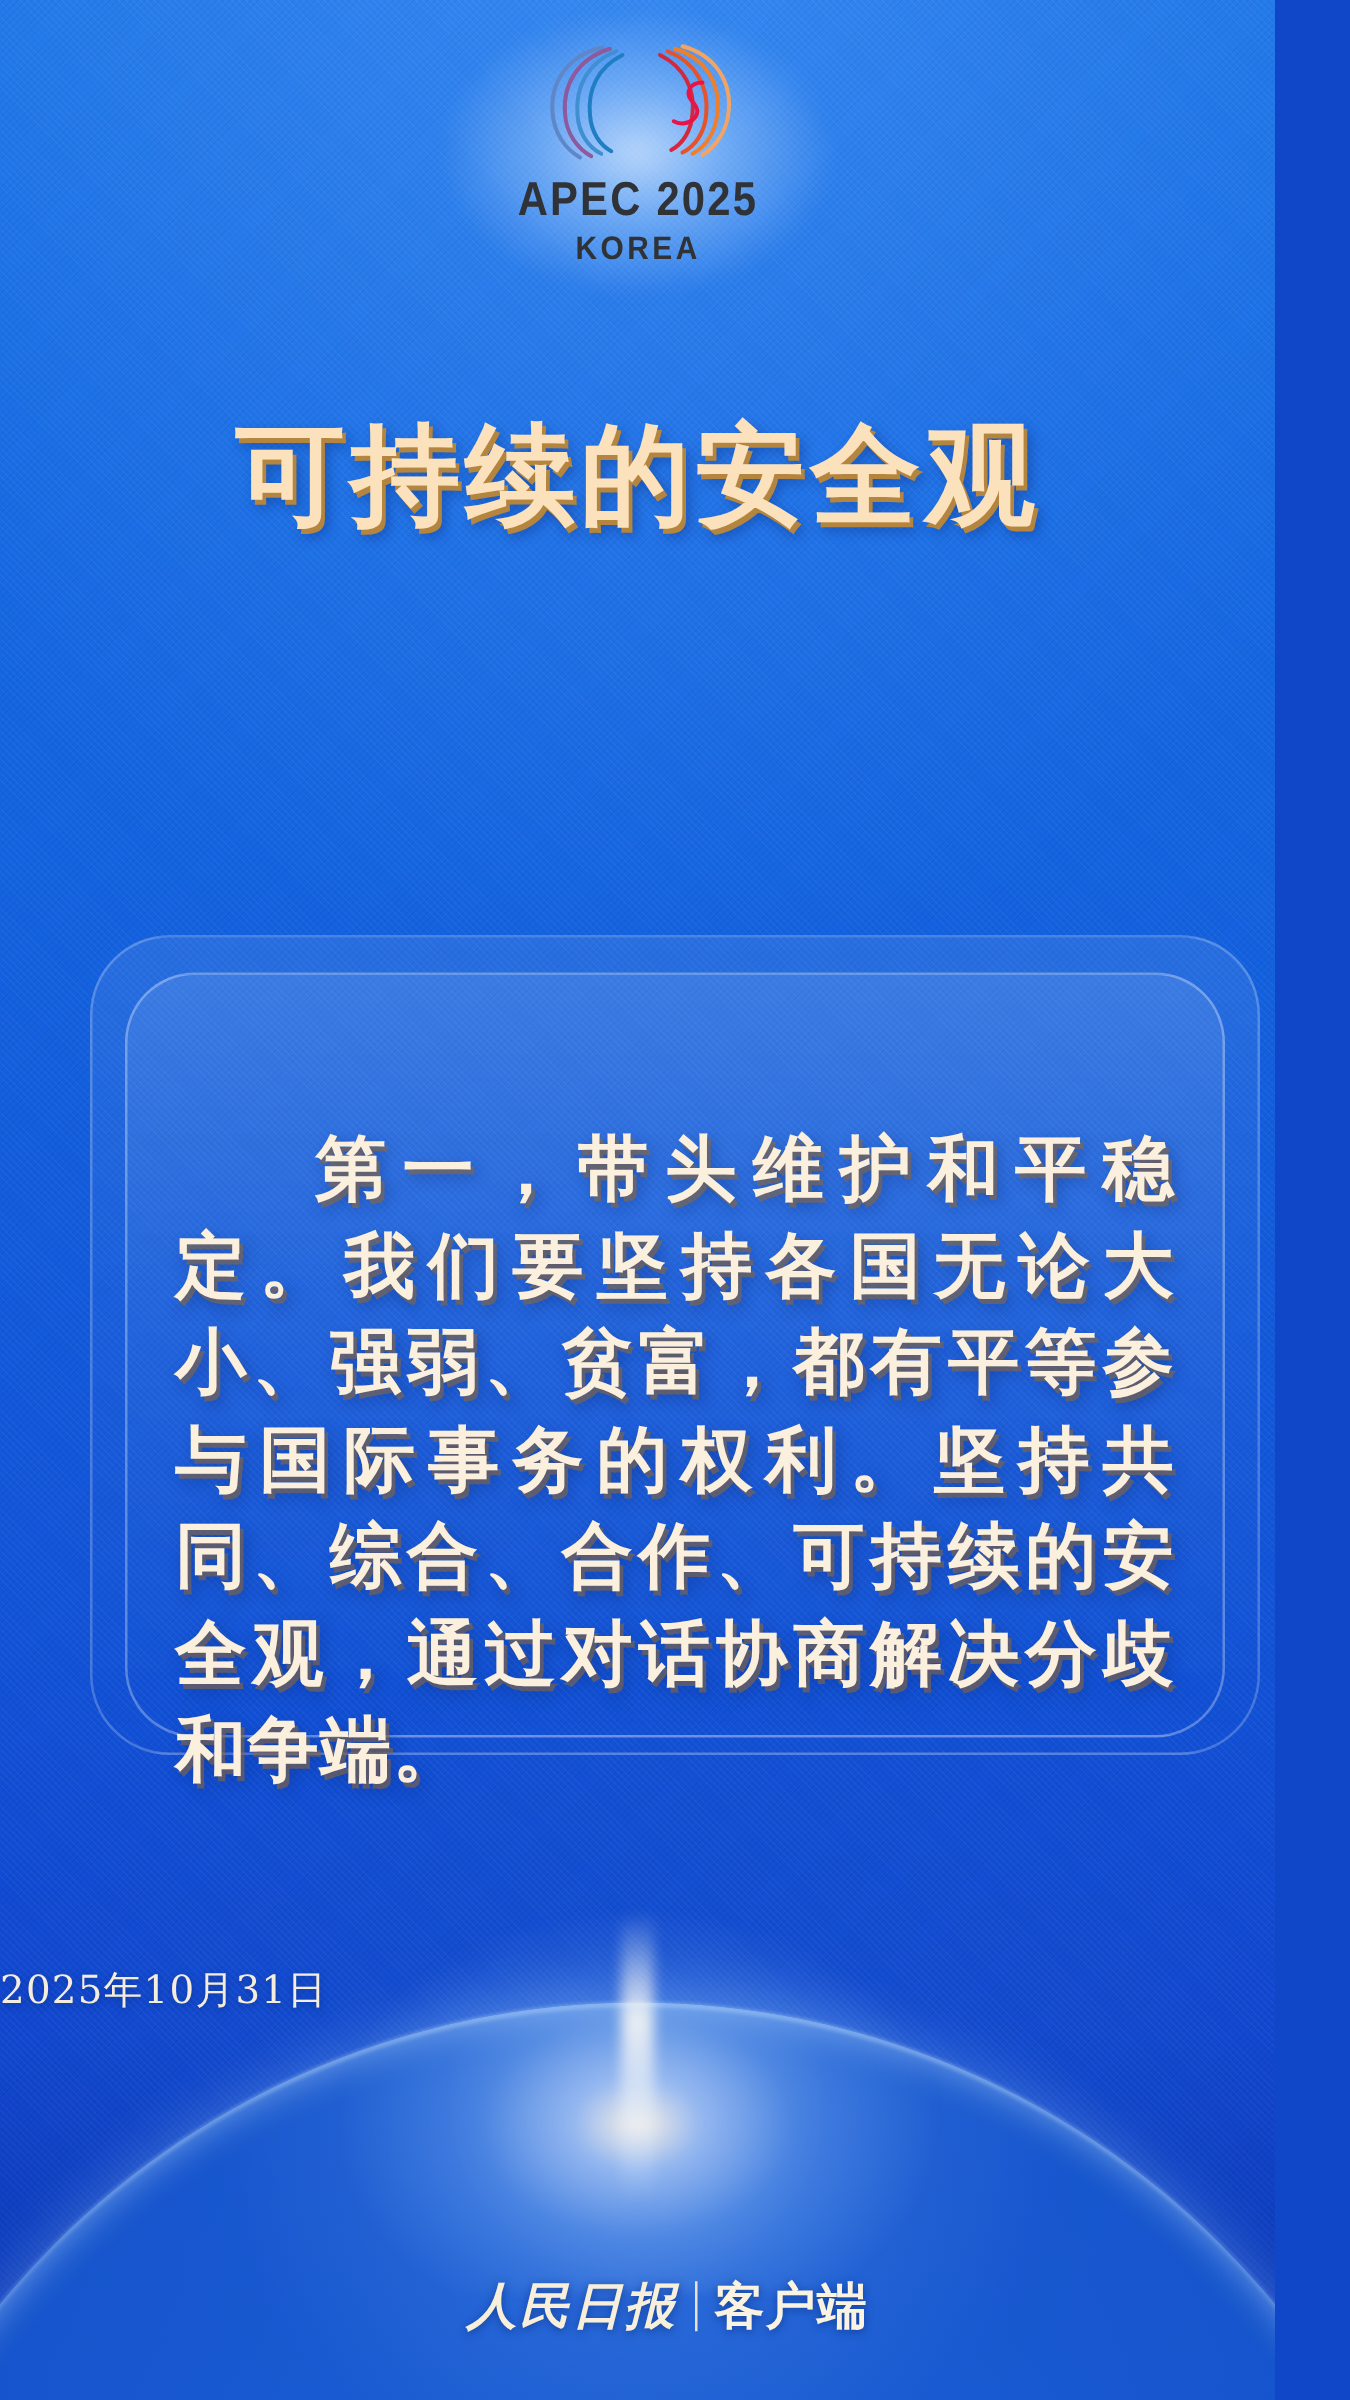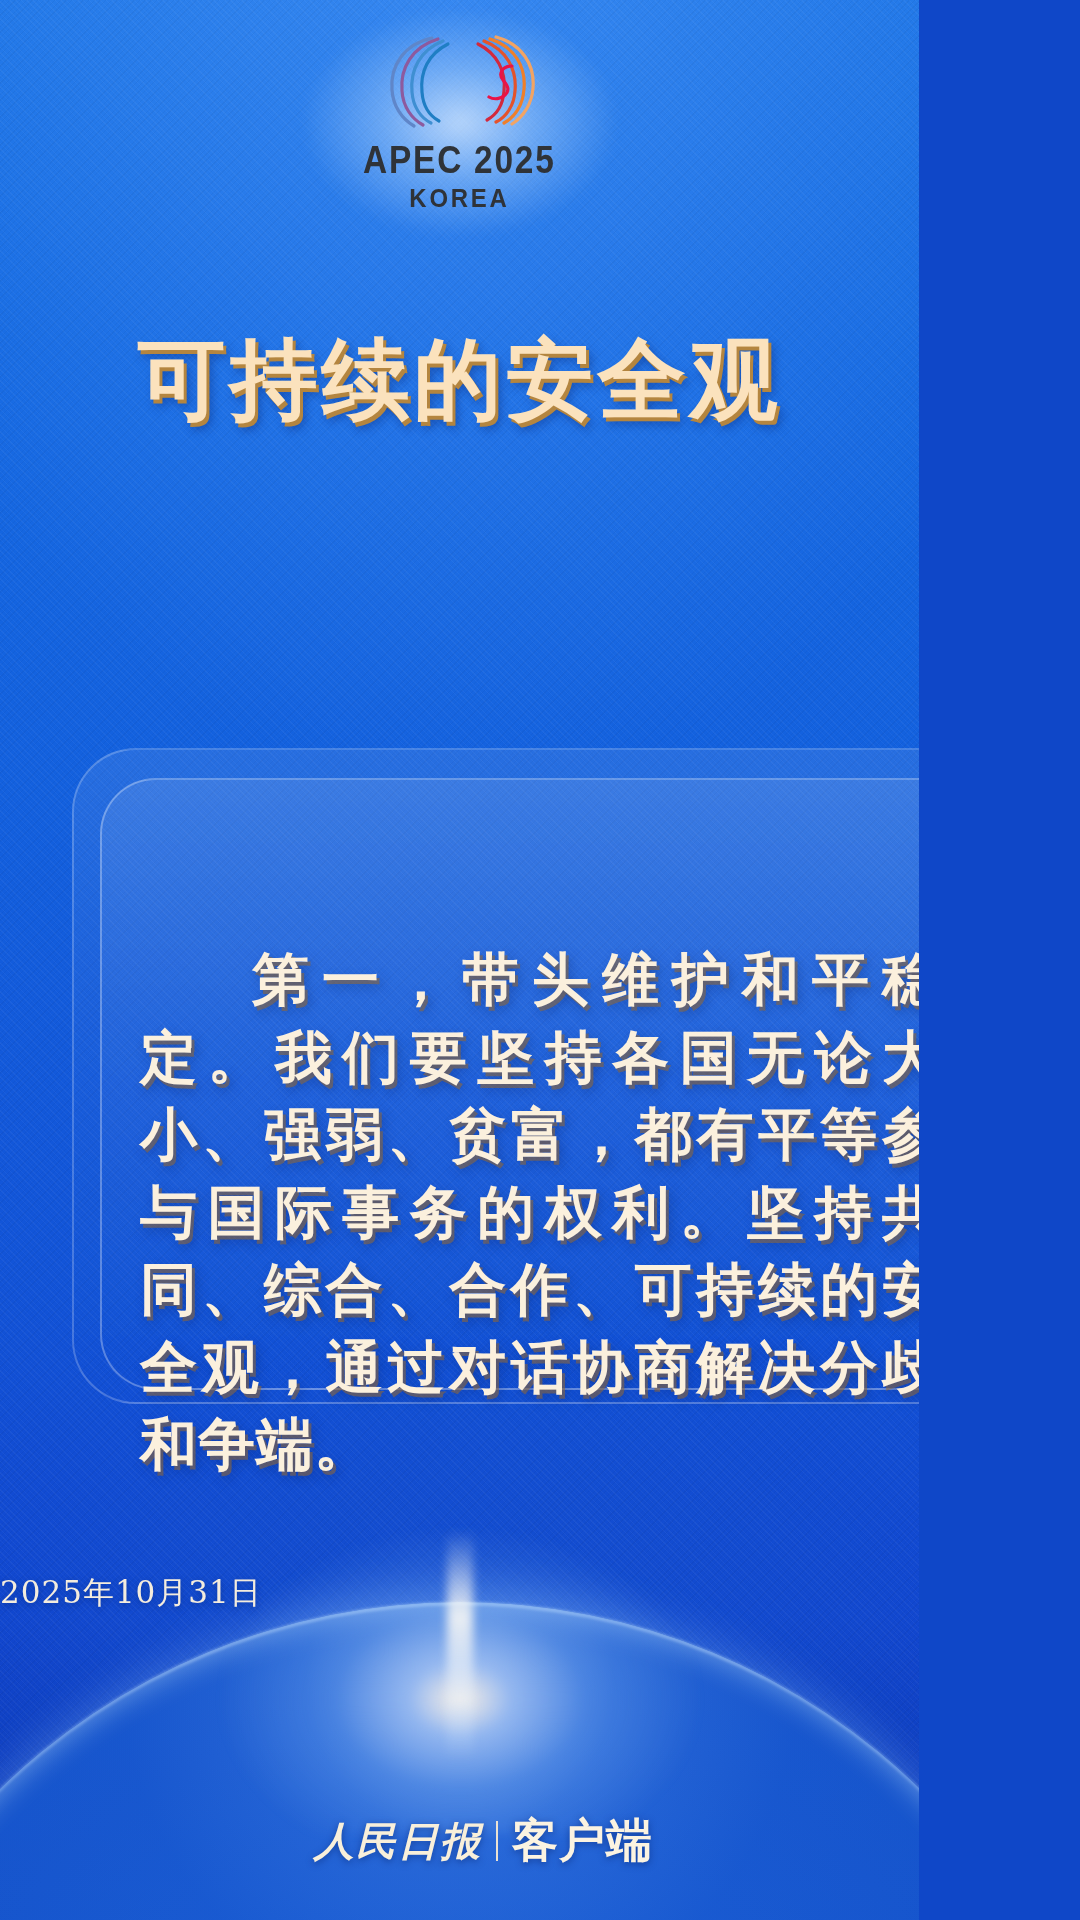--- a/index.html
+++ b/index.html
@@ -7,21 +7,21 @@
   html, body {
     width:1080px; height:1920px;
     background:#0f47c8;
     font-family:"Liberation Sans", sans-serif;
     overflow:hidden;
   }
 
   
   #poster{
     position:relative;
-    width:919px; height:1920px;
+    width:1020px; height:1920px;
     overflow:hidden;
     background:
       radial-gradient(120% 70% at 50% 0%,   rgba(86,160,255,.45) 0%, rgba(86,160,255,0) 58%),
       radial-gradient(90% 45% at 50% 100%,  rgba(24,86,206,.75) 0%, rgba(24,86,206,0) 70%),
       linear-gradient(180deg,#1c74e6 0%, #1569e2 18%, #1360de 42%, #1254d8 66%, #1146cf 85%, #0e3ec6 100%);
   }
 
   
   #poster::before{
     content:"";
@@ -111,21 +111,21 @@
     left:100px; top:778px;
     width:880px; height:612px;
     border-radius:56px;
     border:2px solid rgba(255,255,255,.30);
     background:linear-gradient(180deg, rgba(255,255,255,.10) 0%, rgba(255,255,255,.035) 50%, rgba(255,255,255,0) 100%);
     z-index:4;
   }
 
   
   #body-text{
-    left:140px; top:940px;
+    left:140px; top:896px;
     width:800px;
     font-family:"DejaVu Serif", serif;
     font-weight:bold;
     font-size:57px;
     line-height:1.36;
     letter-spacing:1px;
     color:#fbf0dd;
     text-indent:112px;
     text-align:justify;
     text-shadow:
@@ -202,21 +202,21 @@
     text-shadow:0 2px 7px rgba(6,30,100,.5);
   }
   #brand-divider{
     width:2px; height:40px;
     background:#f4e8d2;
     opacity:.95;
   }
   #brand-sub{
     font-family:"DejaVu Sans", sans-serif;
     font-weight:bold;
-    font-size:46px;
+    font-size:40px;
     letter-spacing:1px;
     color:#fbf3e1;
     text-shadow:0 2px 7px rgba(6,30,100,.5);
   }
 </style>
 </head>
 <body>
 
 <div id="poster">
 

